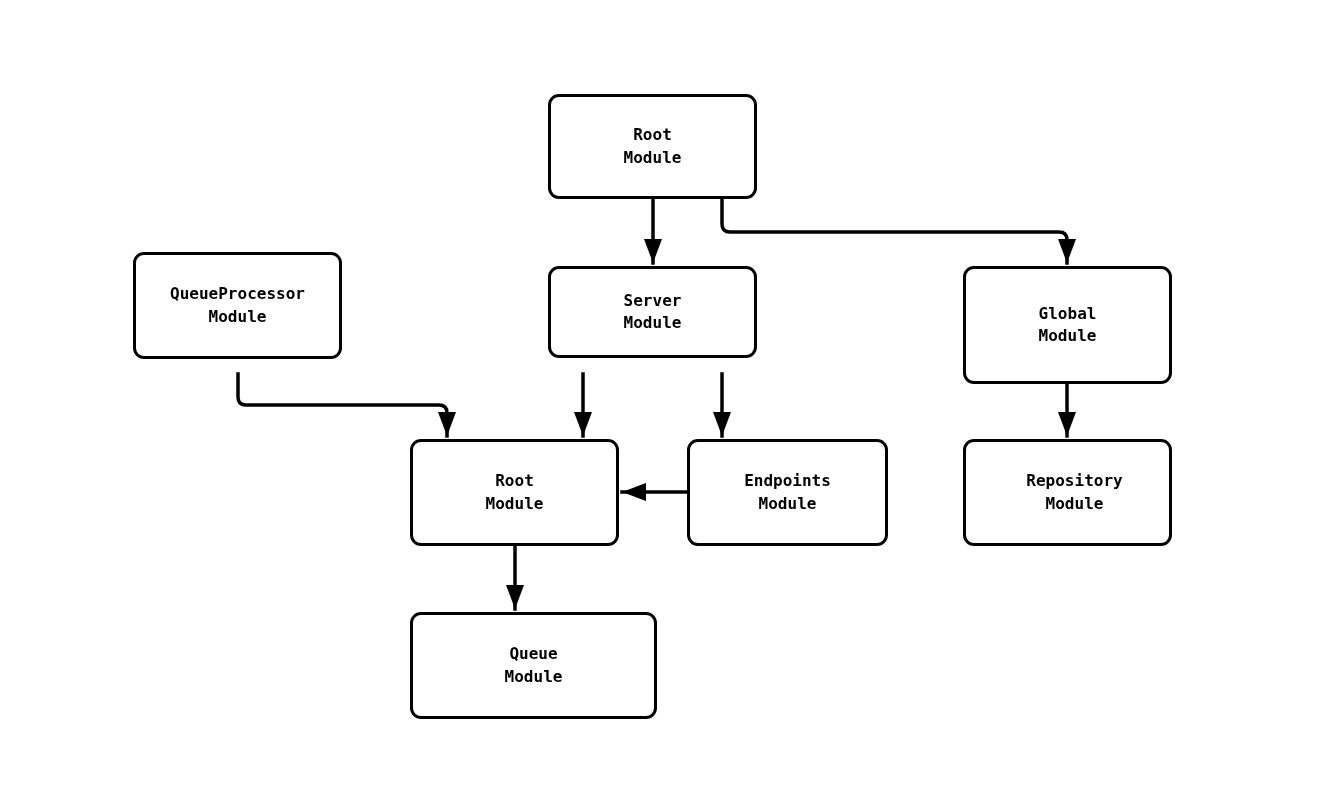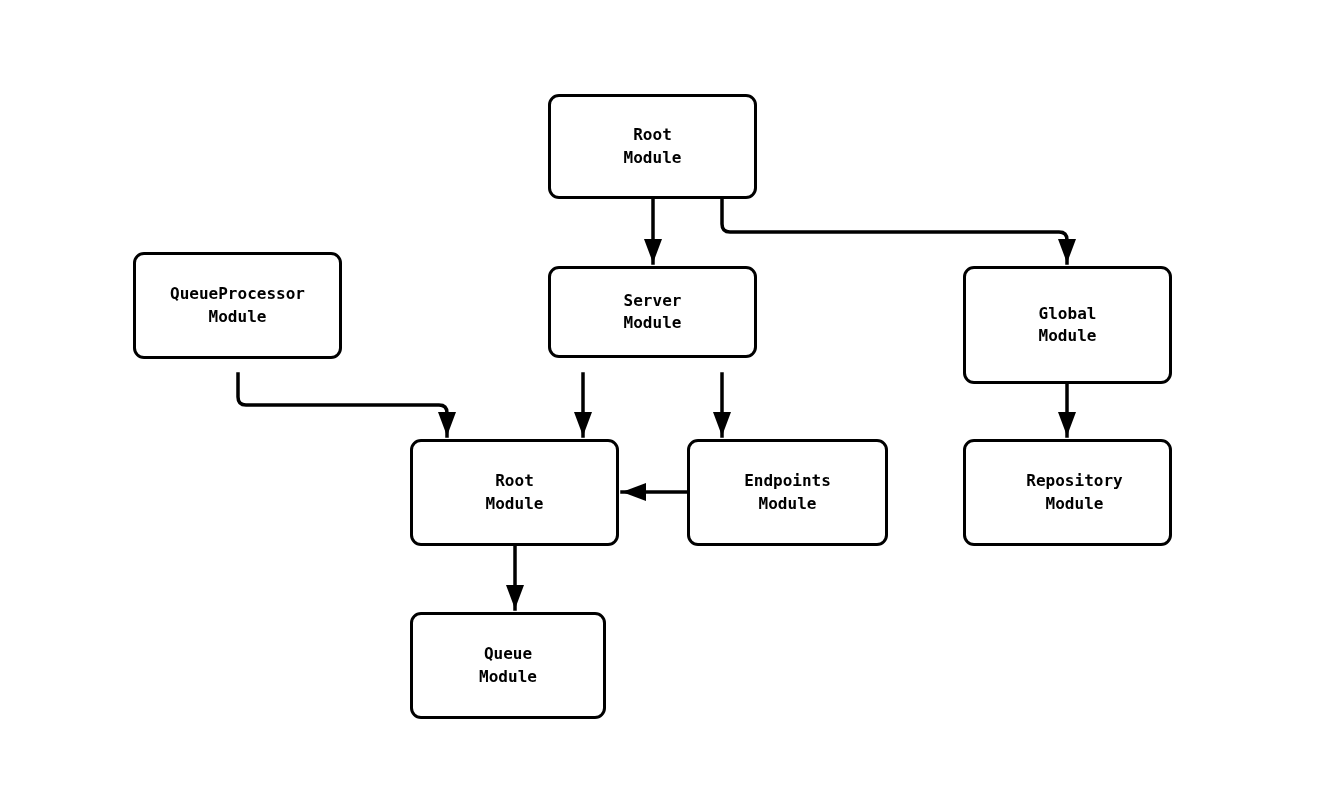--- a/index.html
+++ b/index.html
@@ -91,18 +91,18 @@
         <div class="node-line">Module</div>
       </div>
       <div class="node" style="left: 687px; top: 439px; width: 201px; height: 107px;">
         <div class="node-line">Endpoints</div>
         <div class="node-line">Module</div>
       </div>
       <div class="node" style="left: 963px; top: 439px; width: 209px; height: 107px; padding-left: 14px;">
         <div class="node-line">Repository</div>
         <div class="node-line">Module</div>
       </div>
-      <div class="node" style="left: 410px; top: 612px; width: 196px; height: 107px;">
+      <div class="node" style="left: 410px; top: 612px; width: 247px; height: 107px;">
         <div class="node-line">Queue</div>
         <div class="node-line">Module</div>
       </div>
     </div>
 </div>
 
 </body></html>

